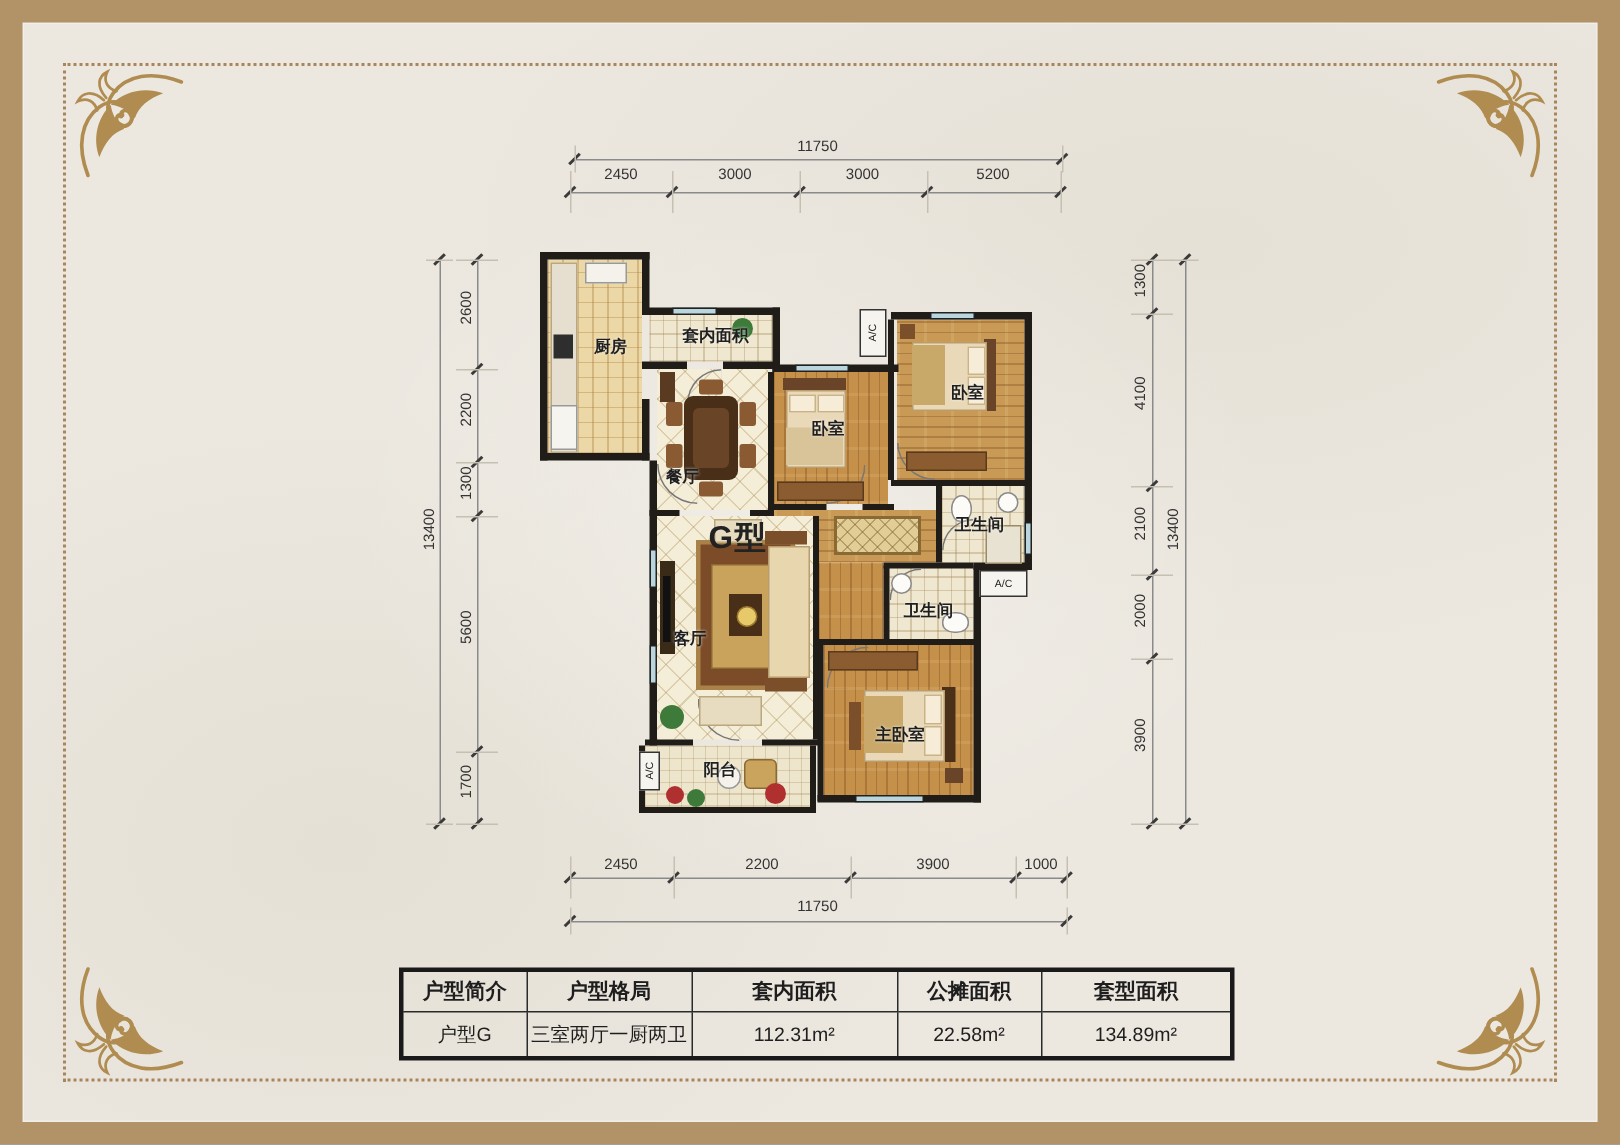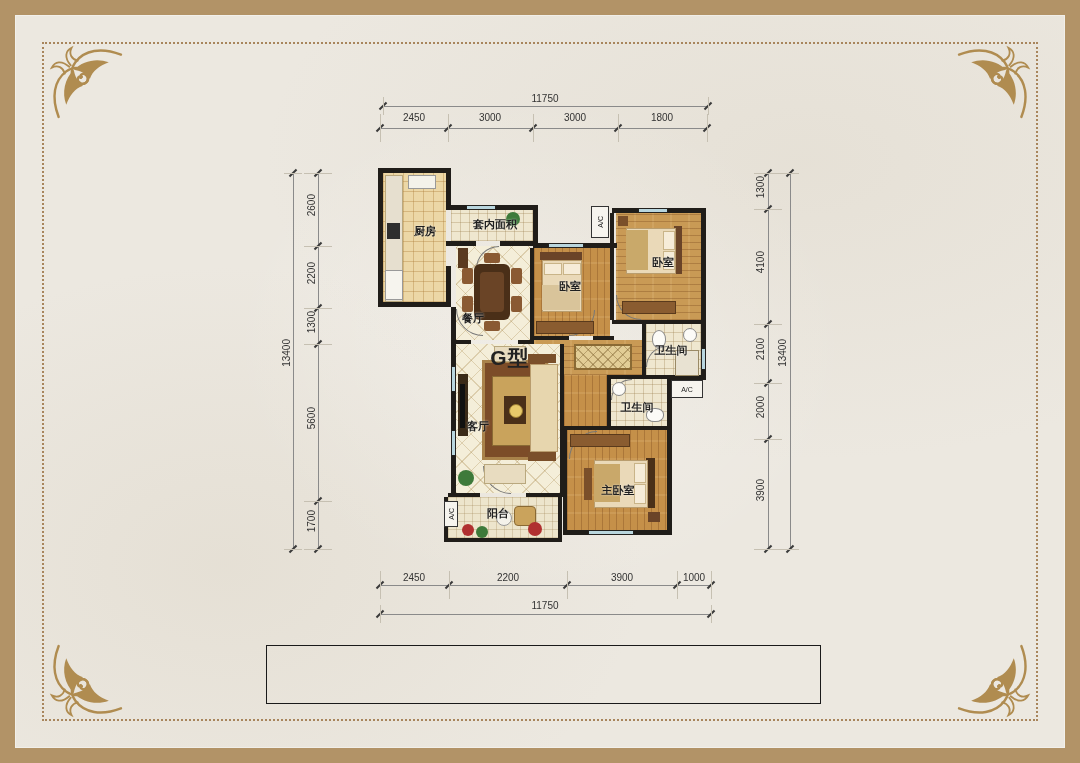--- a/index.html
+++ b/index.html
@@ -9,21 +9,21 @@
      background:
        radial-gradient(900px 500px at 75% 20%, rgba(205,195,175,.20), transparent 60%),
        radial-gradient(700px 500px at 20% 75%, rgba(198,186,162,.18), transparent 60%),
        radial-gradient(520px 420px at 50% 45%, rgba(255,255,255,.28), transparent 60%),
        #ece8e0;
      box-shadow:0 0 0 1px rgba(255,255,255,.35) inset;}
   .dotted{position:absolute;inset:42px;border:2px dotted #a8855c;pointer-events:none;}
   .flourish{position:absolute;width:76px;height:76px;}
 
   
-  .plan{position:absolute;left:378px;top:168px;width:333px;height:382px;}
+  .plan{position:absolute;left:360px;top:168px;width:333px;height:382px;}
   .wall{position:absolute;background:#201d19;}
   .win{position:absolute;background:#b9d6de;border:1px solid #23211e;box-sizing:border-box;}
   .room{position:absolute;}
   .f-kitchen{background-color:#ecd7a6;background-image:
      repeating-linear-gradient(0deg, rgba(170,120,50,.35) 0 1px, transparent 1px 10px),
      repeating-linear-gradient(90deg, rgba(170,120,50,.35) 0 1px, transparent 1px 10px);}
   .f-cream{background-color:#f4eed9;background-image:
      repeating-linear-gradient(45deg, rgba(160,125,60,.28) 0 1px, transparent 1px 13px),
      repeating-linear-gradient(-45deg, rgba(160,125,60,.28) 0 1px, transparent 1px 13px);}
   .f-tile{background-color:#efe7cf;background-image:
@@ -102,21 +102,21 @@
   <svg class="flourish" style="left:956px;top:643px;transform:scale(-1,-1)">
       <use href="#flourish"></use>
     </svg>
 
   <div class="dline" style="left:383px;top:106px;width:325px;height:1px"></div>
   <span class="dlabel" style="left:545px;top:98px">11750</span>
   <div class="dline" style="left:380px;top:128px;width:327px;height:1px"></div>
   <span class="dlabel" style="left:414px;top:117px">2450</span>
   <span class="dlabel" style="left:490px;top:117px">3000</span>
   <span class="dlabel" style="left:575px;top:117px">3000</span>
-  <span class="dlabel" style="left:662px;top:117px">1800</span>
+  <span class="dlabel" style="left:662px;top:117px">5200</span>
 
   <div class="dline" style="left:380px;top:585px;width:331px;height:1px"></div>
   <span class="dlabel" style="left:414px;top:577px">2450</span>
   <span class="dlabel" style="left:508px;top:577px">2200</span>
   <span class="dlabel" style="left:622px;top:577px">3900</span>
   <span class="dlabel" style="left:694px;top:577px">1000</span>
   <div class="dline" style="left:380px;top:614px;width:331px;height:1px"></div>
   <span class="dlabel" style="left:545px;top:605px">11750</span>
 
   <div class="dline" style="left:293px;top:173px;width:1px;height:376px"></div>
@@ -376,15 +376,29 @@
 
   <table class="info-table">
     <colgroup>
       <col style="width:83px">
         <col style="width:110px">
         <col style="width:137px">
         <col style="width:96px">
         <col style="width:127px">
     </colgroup>
     <tbody>
+        <tr>
+      <th>户型简介</th>
+      <th>户型格局</th>
+      <th>套内面积</th>
+      <th>公摊面积</th>
+      <th>套型面积</th>
+    </tr>
+    <tr>
+      <td>户型G</td>
+      <td>三室两厅一厨两卫</td>
+      <td>112.31m²</td>
+      <td>22.58m²</td>
+      <td>134.89m²</td>
+    </tr>
   </tbody>
     </table>
 </div>
 
 </body></html>

